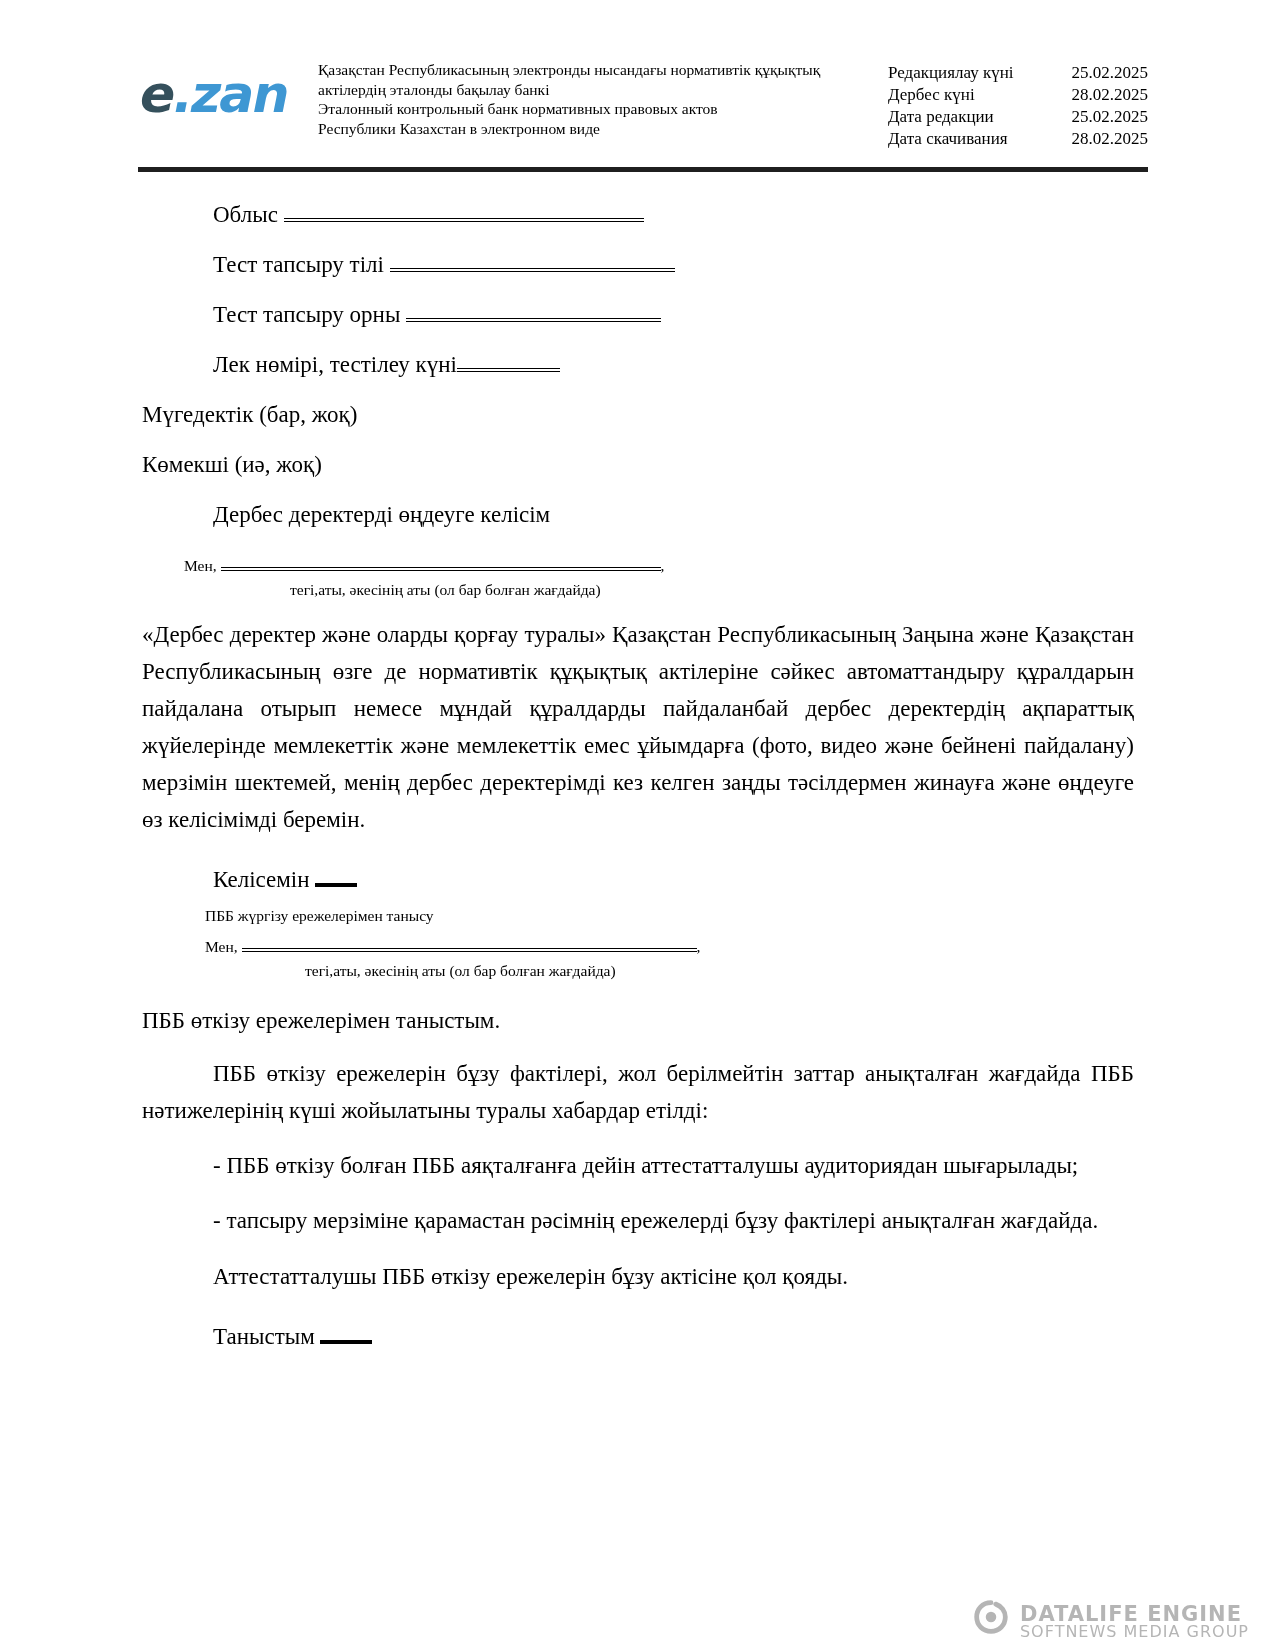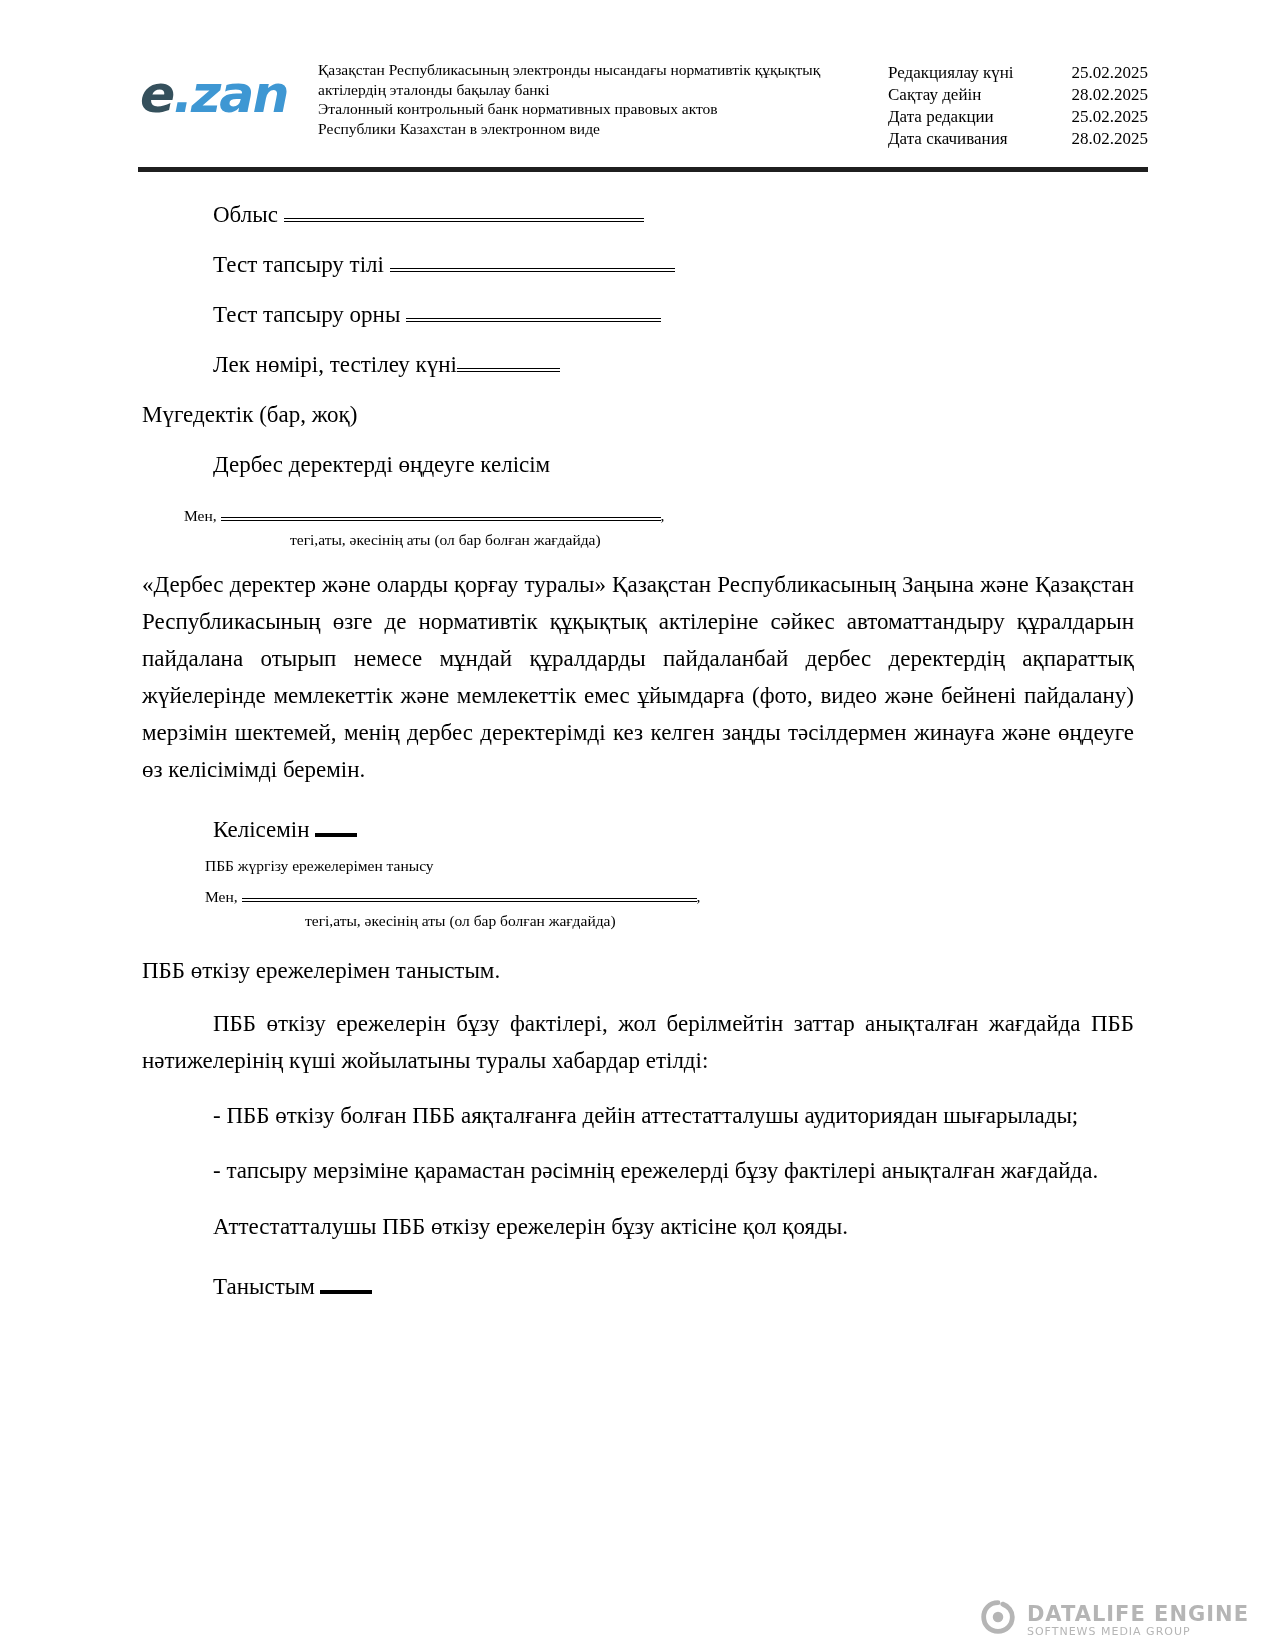--- a/index.html
+++ b/index.html
@@ -87,21 +87,21 @@
   
   .footer{
     position:absolute;right:26px;bottom:12px;
     display:flex;align-items:flex-end;
     font-family:"DejaVu Sans","Liberation Sans",sans-serif;
     color:#b5b5b5;
   }
   .footer-icon{width:42px;height:42px;margin-right:8px;}
   .footer-text{display:flex;flex-direction:column;}
   .footer-brand{font-size:21px;font-weight:bold;letter-spacing:1px;line-height:22px;}
-  .footer-sub{font-size:11px;letter-spacing:1px;line-height:13px;}
+  .footer-sub{font-size:16px;letter-spacing:1px;line-height:13px;}
 </style>
 </head>
 <body>
 
 <div class="page">
 
   <div class="logo"><span class="logo-e">e</span><span class="logo-dot">.</span><span class="logo-zan">zan</span></div>
 
   <div class="org-block">
     <div>Қазақстан Республикасының электронды нысандағы нормативтік құқықтық</div>
@@ -109,21 +109,21 @@
     <div>Эталонный контрольный банк нормативных правовых актов</div>
     <div>Республики Казахстан в электронном виде</div>
   </div>
 
   <div class="dates-block">
     <div class="date-row">
       <span class="date-label">Редакциялау күні</span>
       <span class="date-value">25.02.2025</span>
     </div>
     <div class="date-row">
-      <span class="date-label">Сақтау дейін</span>
+      <span class="date-label">Дербес күні</span>
       <span class="date-value">28.02.2025</span>
     </div>
     <div class="date-row">
       <span class="date-label">Дата редакции</span>
       <span class="date-value">25.02.2025</span>
     </div>
     <div class="date-row">
       <span class="date-label">Дата скачивания</span>
       <span class="date-value">28.02.2025</span>
     </div>
@@ -136,20 +136,21 @@
     <div class="field-line"><span>Облыс</span> <span class="blank w-f2"></span></div>
 
     <div class="field-line"><span>Тест тапсыру тілі</span> <span class="blank w-f1"></span></div>
 
     <div class="field-line"><span>Тест тапсыру орны</span> <span class="blank w-f3"></span></div>
 
     <div class="field-line"><span>Лек нөмірі, тестілеу күні</span><span class="blank w-f4"></span></div>
 
     <div class="plain-line">Мүгедектік (бар, жоқ)</div>
 
+    <div class="plain-line">Көмекші (иә, жоқ)</div>
 
     <div class="consent-title">Дербес деректерді өңдеуге келісім</div>
 
     <div class="small men-line1"><span>Мен,</span> <span class="blank w-men1"></span><span>,</span></div>
 
     <div class="small fio-hint1">тегі,аты, әкесінің аты (ол бар болған жағдайда)</div>
 
     <p class="para">«Дербес деректер және оларды қорғау туралы» Қазақстан Республикасының Заңына және Қазақстан Республикасының өзге де нормативтік құқықтық актілеріне сәйкес автоматтандыру құралдарын пайдалана отырып немесе мұндай құралдарды пайдаланбай дербес деректердің ақпараттық жүйелерінде мемлекеттік және мемлекеттік емес ұйымдарға (фото, видео және бейнені пайдалану) мерзімін шектемей, менің дербес деректерімді кез келген заңды тәсілдермен жинауға және өңдеуге өз келісімімді беремін.</p>
 
     <div class="agree-line"><span>Келісемін</span> <span class="blank-solid w-agree"></span></div>

